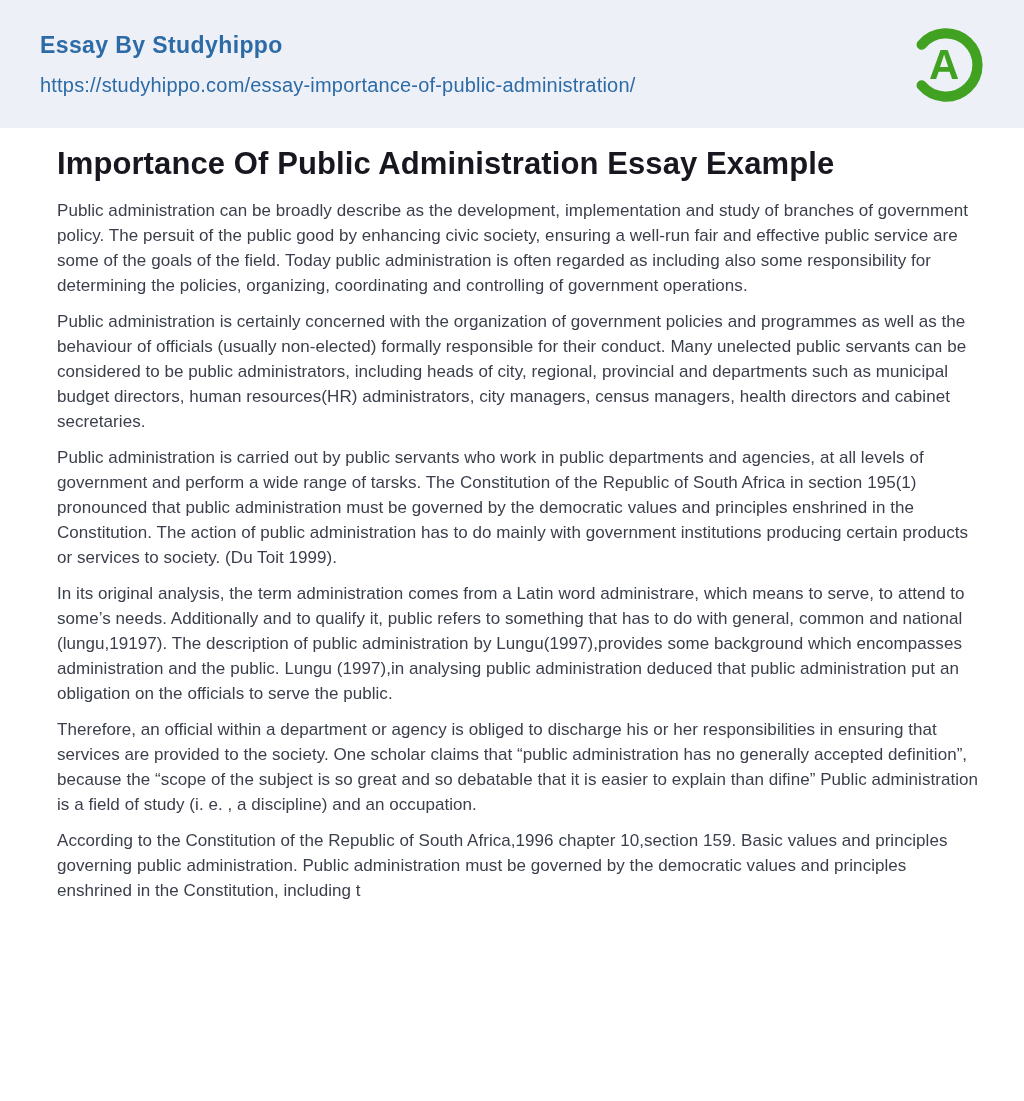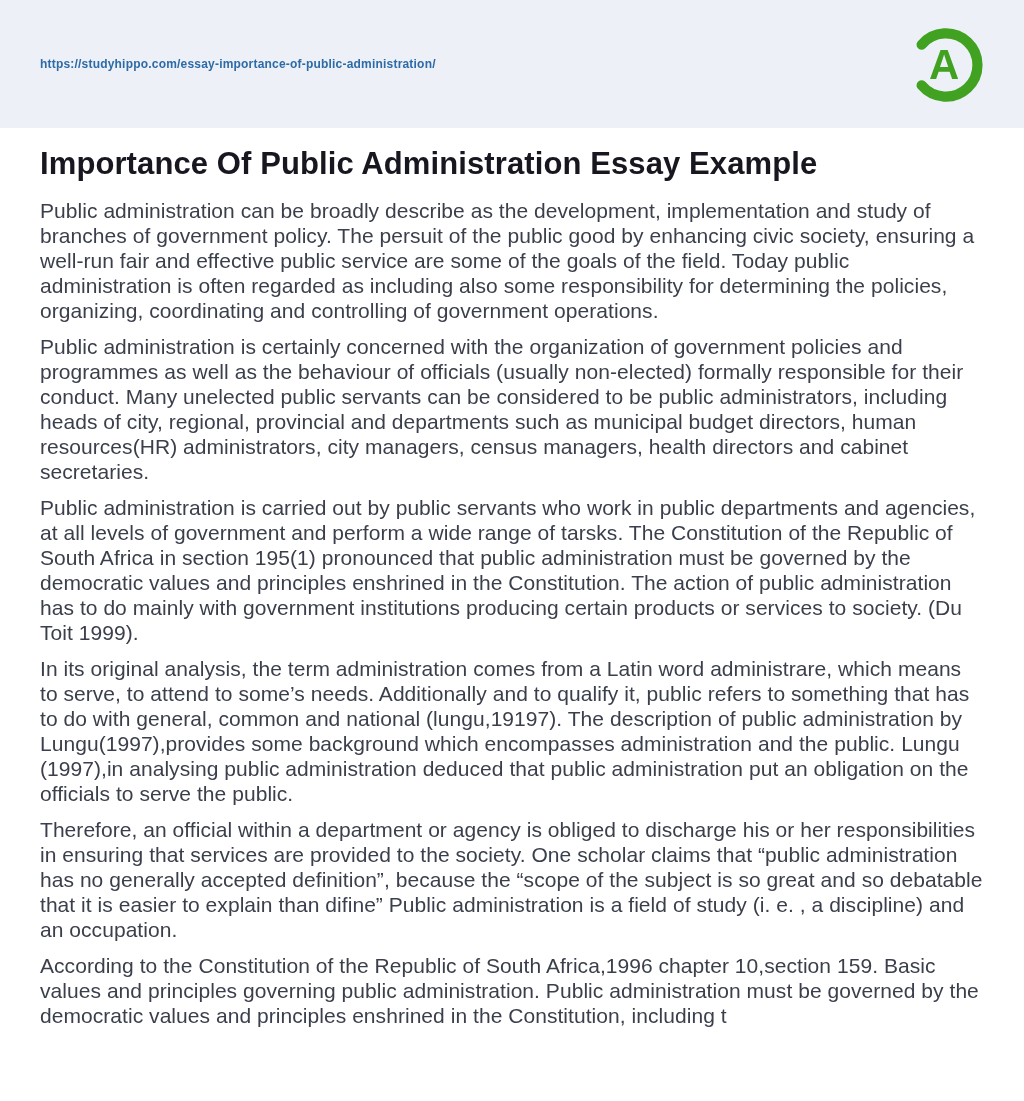--- a/index.html
+++ b/index.html
@@ -25,53 +25,54 @@
   .header-text { display: flex; flex-direction: column; }
   .site-title {
     color: #2d6ba6;
     font-size: 23px;
     font-weight: 700;
     letter-spacing: 0.4px;
     margin-bottom: 15px;
   }
   .site-url {
     color: #2d6ba6;
-    font-size: 12px;
-    font-weight: 700;
+    font-size: 20px;
+    font-weight: 400;
     letter-spacing: 0.2px;
     text-decoration: none;
     cursor: pointer;
   }
   .logo { width: 80px; height: 92px; flex: 0 0 auto; margin-top: 2px; }
 
   
-  main { padding: 16px 40px 0 40px; }
+  main { padding: 16px 40px 0 57px; }
   h1.essay-title {
     color: #17171f;
     font-size: 31px;
     line-height: 36px;
     font-weight: 800;
     letter-spacing: 0.1px;
     max-width: 880px;
     margin: 2px 0 16px 0;
   }
   .essay-body p {
-    font-size: 21px;
+    font-size: 17px;
     line-height: 25px;
     letter-spacing: 0.05px;
     color: #3a3f4b;
     margin-bottom: 11px;
     max-width: 950px;
   }
 </style>
 </head>
 <body>
 
 <header class="header">
   <div class="header-text">
+    <div class="site-title">Essay By Studyhippo</div>
     <a class="site-url">https://studyhippo.com/essay-importance-of-public-administration/</a>
   </div>
   <div class="logo">
     <svg viewBox="0 0 86 92" width="80" height="92" aria-hidden="true">
 
       <path d="M 18.95 24.14 A 34 34 0 1 1 18.95 67.86" fill="none" stroke="#41a221" stroke-width="11" stroke-linecap="round"></path>
       <text x="43" y="61.5" text-anchor="middle" font-size="45" font-weight="600" fill="#41a221" font-family="Liberation Sans, sans-serif">A</text>
     </svg>
   </div>
 </header>

